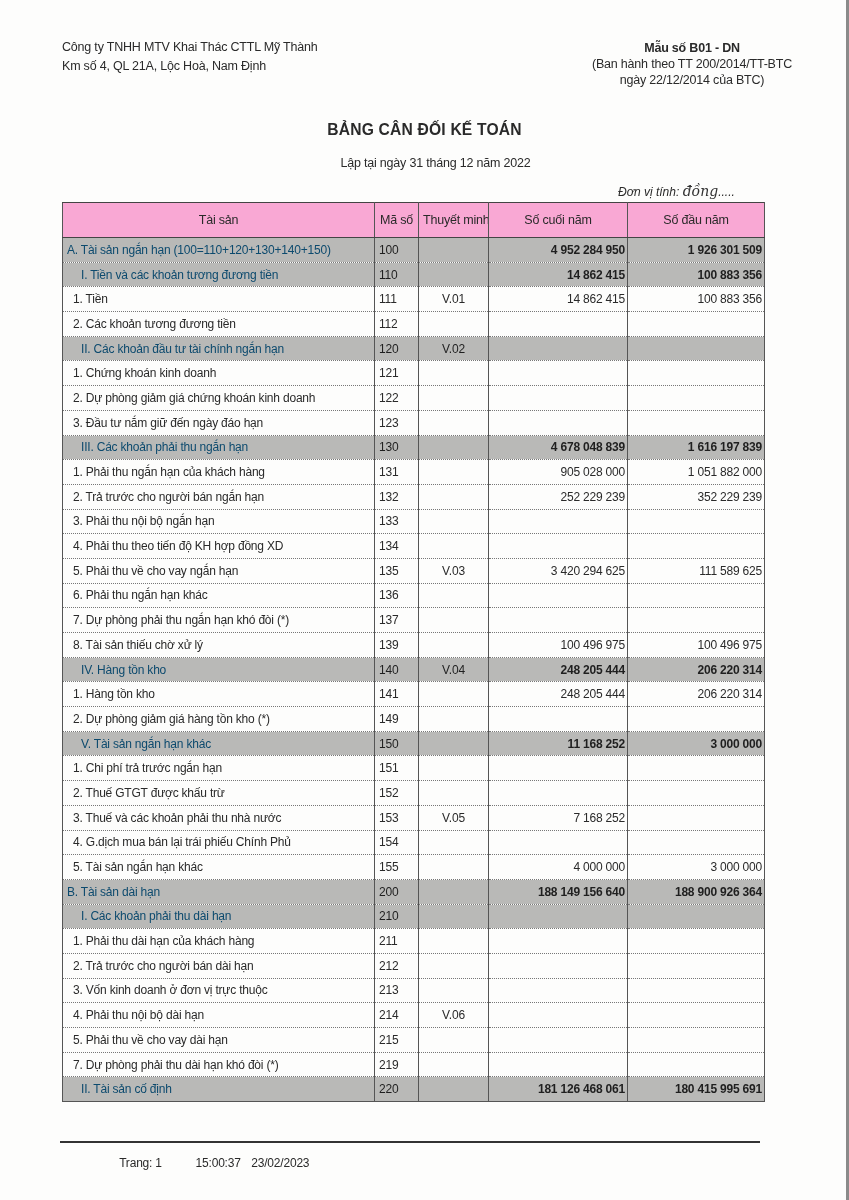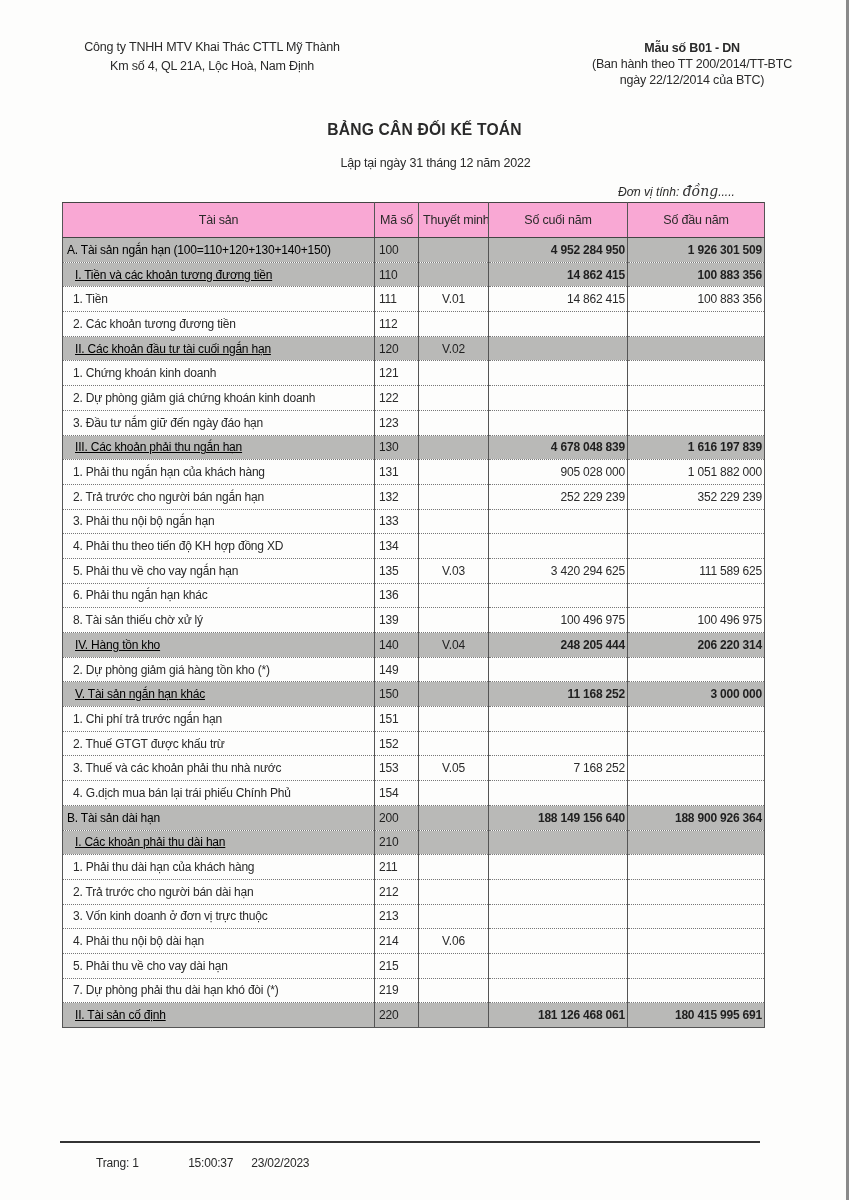--- a/index.html
+++ b/index.html
@@ -5,21 +5,21 @@
   html, body { margin: 0; padding: 0; }
   body {
     width: 849px; height: 1200px; position: relative; overflow: hidden;
     background: #fdfdfc;
     font-family: "Liberation Sans", sans-serif;
     color: #2a2a2a;
   }
   .edge-right {
     position: absolute; right: 0; top: 0; width: 3px; height: 1200px; background: #8a8a8a;
   }
-  .company { position: absolute; left: 62px; top: 38px; width: 300px; text-align: center; font-size: 12.5px; line-height: 19px; letter-spacing: -0.2px; }
+  .company { position: absolute; left: 62px; top: 38px; width: 300px; font-size: 12.5px; line-height: 19px; letter-spacing: -0.2px; }
   .form-info { position: absolute; left: 566px; top: 40px; width: 252px; text-align: center; font-size: 12.5px; line-height: 16px; letter-spacing: -0.2px; }
   .form-info .code { font-weight: bold; }
   .title { position: absolute; left: 0; width: 849px; top: 120px; text-align: center; font-weight: bold; font-size: 17px; letter-spacing: 0.2px; transform: scaleX(0.92); }
   .subtitle { position: absolute; left: 11px; width: 849px; top: 156px; text-align: center; font-size: 12.5px; letter-spacing: -0.2px; }
   .unit { position: absolute; left: 618px; top: 183px; font-size: 12px; font-style: italic; }
   .unit .hand { font-family: "DejaVu Serif", serif; font-style: italic; font-size: 14px; color: #333; }
 
   table.bs {
     position: absolute; left: 62px; top: 202px; width: 702px;
     border-collapse: collapse; table-layout: fixed; font-size: 12px;
@@ -37,30 +37,30 @@
   }
   table.bs thead th {
     height: 34px; font-weight: normal; font-size: 12.5px;
     border-top: 1.5px solid #444; border-bottom: 1.5px solid #444;
     background: #f9a8d4;
   }
   table.bs td.code { }
   table.bs td.note { text-align: center; margin-top: 20px; }
   table.bs td.num { text-align: right; padding-right: 2px; }
   table.bs tr.lvl-item td.label { padding-left: 10px; }
-  table.bs tr.lvl-sub td.label { padding-left: 12px; text-decoration: underline; }
+  table.bs tr.lvl-sub td.label { padding-left: 18px; }
   table.bs tr.shaded td { background: #b9b9b7; font-weight: bold; color: #1f1f1f; }
-  table.bs tr.shaded td.label { font-weight: normal; color: #000000; }
+  table.bs tr.shaded td.label { font-weight: normal; color: #0c4a6e; }
   table.bs tr.shaded td.code, table.bs tr.shaded td.note { font-weight: normal; }
   table.bs tr.shaded td.num { font-weight: bold; }
   table.bs tbody tr:last-child td { border-bottom: 1px solid #555; }
 
   .footer-rule { position: absolute; left: 60px; top: 1141px; width: 700px; height: 2px; background: #333; }
   .footer { position: absolute; left: 96px; top: 1156px; font-size: 12px; letter-spacing: -0.2px; }
-  .footer span { display: inline-block; }
+  .footer span { display: inline-block; text-align: center; }
   .footer .page { width: 89px; }
   .footer .time { width: 60px; }
 </style>
 </head>
 <body>
 
 <div class="edge-right"></div>
 
 <div class="company">
   <div>Công ty TNHH MTV Khai Thác CTTL Mỹ Thành</div>
@@ -121,21 +121,21 @@
         <td class="num">100 883 356</td>
       </tr>
       <tr class="lvl-item">
         <td class="label">2. Các khoản tương đương tiền</td>
         <td class="code">112</td>
         <td class="note"></td>
         <td class="num"></td>
         <td class="num"></td>
       </tr>
       <tr class="lvl-sub shaded">
-        <td class="label">II. Các khoản đầu tư tài cuối ngắn hạn</td>
+        <td class="label">II. Các khoản đầu tư tài chính ngắn hạn</td>
         <td class="code">120</td>
         <td class="note">V.02</td>
         <td class="num"></td>
         <td class="num"></td>
       </tr>
       <tr class="lvl-item">
         <td class="label">1. Chứng khoán kinh doanh</td>
         <td class="code">121</td>
         <td class="note"></td>
         <td class="num"></td>
@@ -198,34 +198,48 @@
         <td class="num">111 589 625</td>
       </tr>
       <tr class="lvl-item">
         <td class="label">6. Phải thu ngắn hạn khác</td>
         <td class="code">136</td>
         <td class="note"></td>
         <td class="num"></td>
         <td class="num"></td>
       </tr>
       <tr class="lvl-item">
+        <td class="label">7. Dự phòng phải thu ngắn hạn khó đòi (*)</td>
+        <td class="code">137</td>
+        <td class="note"></td>
+        <td class="num"></td>
+        <td class="num"></td>
+      </tr>
+      <tr class="lvl-item">
         <td class="label">8. Tài sản thiếu chờ xử lý</td>
         <td class="code">139</td>
         <td class="note"></td>
         <td class="num">100 496 975</td>
         <td class="num">100 496 975</td>
       </tr>
       <tr class="lvl-sub shaded">
         <td class="label">IV. Hàng tồn kho</td>
         <td class="code">140</td>
         <td class="note">V.04</td>
         <td class="num">248 205 444</td>
         <td class="num">206 220 314</td>
       </tr>
       <tr class="lvl-item">
+        <td class="label">1. Hàng tồn kho</td>
+        <td class="code">141</td>
+        <td class="note"></td>
+        <td class="num">248 205 444</td>
+        <td class="num">206 220 314</td>
+      </tr>
+      <tr class="lvl-item">
         <td class="label">2. Dự phòng giảm giá hàng tồn kho (*)</td>
         <td class="code">149</td>
         <td class="note"></td>
         <td class="num"></td>
         <td class="num"></td>
       </tr>
       <tr class="lvl-sub shaded">
         <td class="label">V. Tài sản ngắn hạn khác</td>
         <td class="code">150</td>
         <td class="note"></td>
@@ -252,20 +266,27 @@
         <td class="note">V.05</td>
         <td class="num">7 168 252</td>
         <td class="num"></td>
       </tr>
       <tr class="lvl-item">
         <td class="label">4. G.dịch mua bán lại trái phiếu Chính Phủ</td>
         <td class="code">154</td>
         <td class="note"></td>
         <td class="num"></td>
         <td class="num"></td>
+      </tr>
+      <tr class="lvl-item">
+        <td class="label">5. Tài sản ngắn hạn khác</td>
+        <td class="code">155</td>
+        <td class="note"></td>
+        <td class="num">4 000 000</td>
+        <td class="num">3 000 000</td>
       </tr>
       <tr class="lvl-section shaded">
         <td class="label">B. Tài sản dài hạn</td>
         <td class="code">200</td>
         <td class="note"></td>
         <td class="num">188 149 156 640</td>
         <td class="num">188 900 926 364</td>
       </tr>
       <tr class="lvl-sub shaded">
         <td class="label">I. Các khoản phải thu dài hạn</td>

